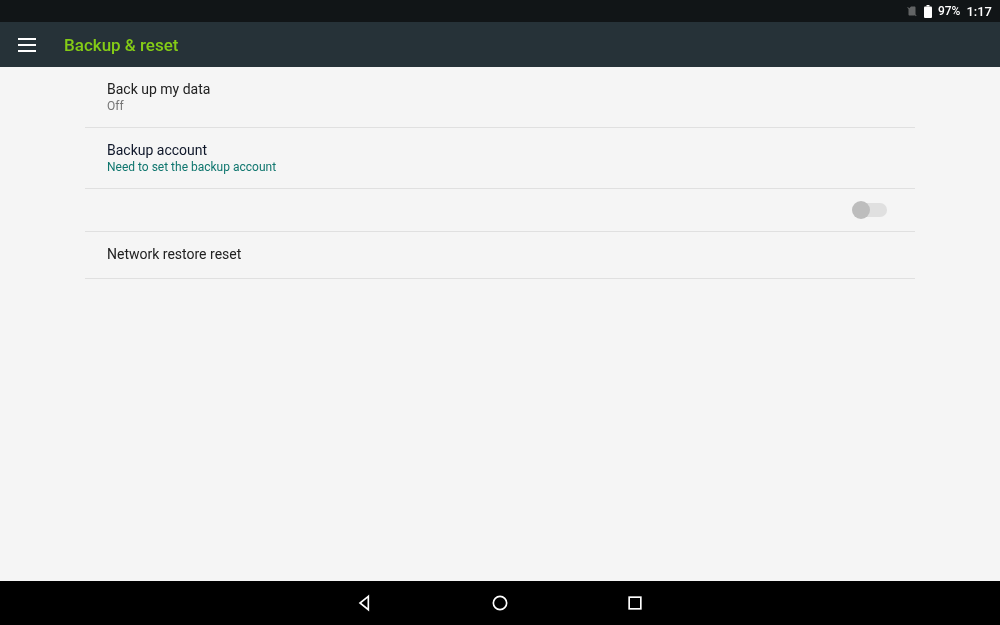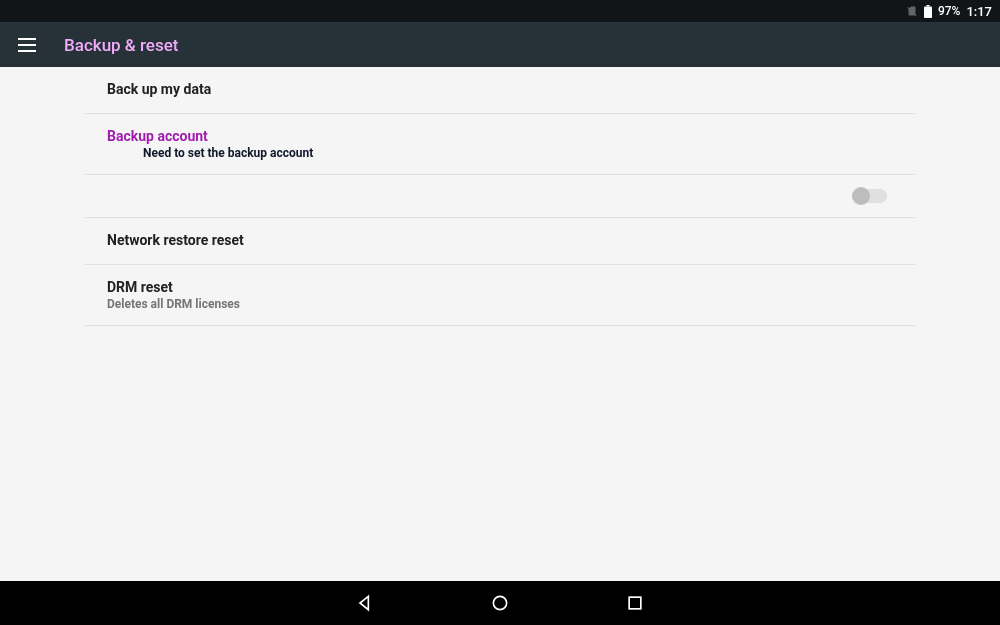--- a/index.html
+++ b/index.html
@@ -64,54 +64,52 @@
       justify-content: center;
       gap: 4px;
       cursor: pointer;
     }
     .menu-icon div {
       width: 18px;
       height: 2px;
       background: #fff;
     }
     .app-title {
-      color: #f0abfc;
+      color: #84cc16;
       font-size: 17px;
       font-weight: 500;
     }
     .content {
       padding: 0 85px;
     }
     .setting-item {
       padding: 14px 22px;
       border-bottom: 1px solid #e0e0e0;
       display: flex;
       align-items: center;
       justify-content: space-between;
       cursor: pointer;
     }
     .setting-text {
       flex: 1;
-      font-weight: bold;
     }
     .setting-title {
       font-size: 14px;
       color: #212121;
       margin-bottom: 2px;
     }
     .setting-subtitle {
       font-size: 12px;
       color: #757575;
     }
     .setting-item.disabled .setting-title {
-      color: #a21caf;
+      color: #0f172a;
     }
     .setting-item.disabled .setting-subtitle {
-      color: #0f172a;
-      margin-left: 36px;
+      color: #0f766e;
     }
     .toggle {
       width: 34px;
       height: 14px;
       background: #e0e0e0;
       border-radius: 7px;
       position: relative;
       margin-right: 6px;
     }
     .toggle::after {
@@ -173,20 +171,21 @@
       <div></div>
   </div>
   <div class="app-title">Backup &amp; reset</div>
 </div>
 
 <div class="content">
 
   <div class="setting-item">
     <div class="setting-text">
       <div class="setting-title">Back up my data</div>
+      <div class="setting-subtitle">Off</div>
     </div>
   </div>
 
   <div class="setting-item disabled">
     <div class="setting-text">
       <div class="setting-title">Backup account</div>
       <div class="setting-subtitle">Need to set the backup account</div>
     </div>
   </div>
 
@@ -195,26 +194,20 @@
     </div>
     <div class="toggle"></div>
   </div>
 
   <div class="setting-item">
     <div class="setting-text">
       <div class="setting-title">Network restore reset</div>
     </div>
   </div>
 
-  <div class="setting-item">
-    <div class="setting-text">
-      <div class="setting-title">DRM reset</div>
-      <div class="setting-subtitle">Deletes all DRM licenses</div>
-    </div>
-  </div>
 
 
 </div>
 
 <div class="nav-bar">
   <div class="nav-btn nav-back">
     <svg viewBox="0 0 24 24" fill="none" stroke="#fff" stroke-width="2">
         <path d="M16 4 L6 12 L16 20 Z" fill="none"></path>
       </svg>
   </div>

